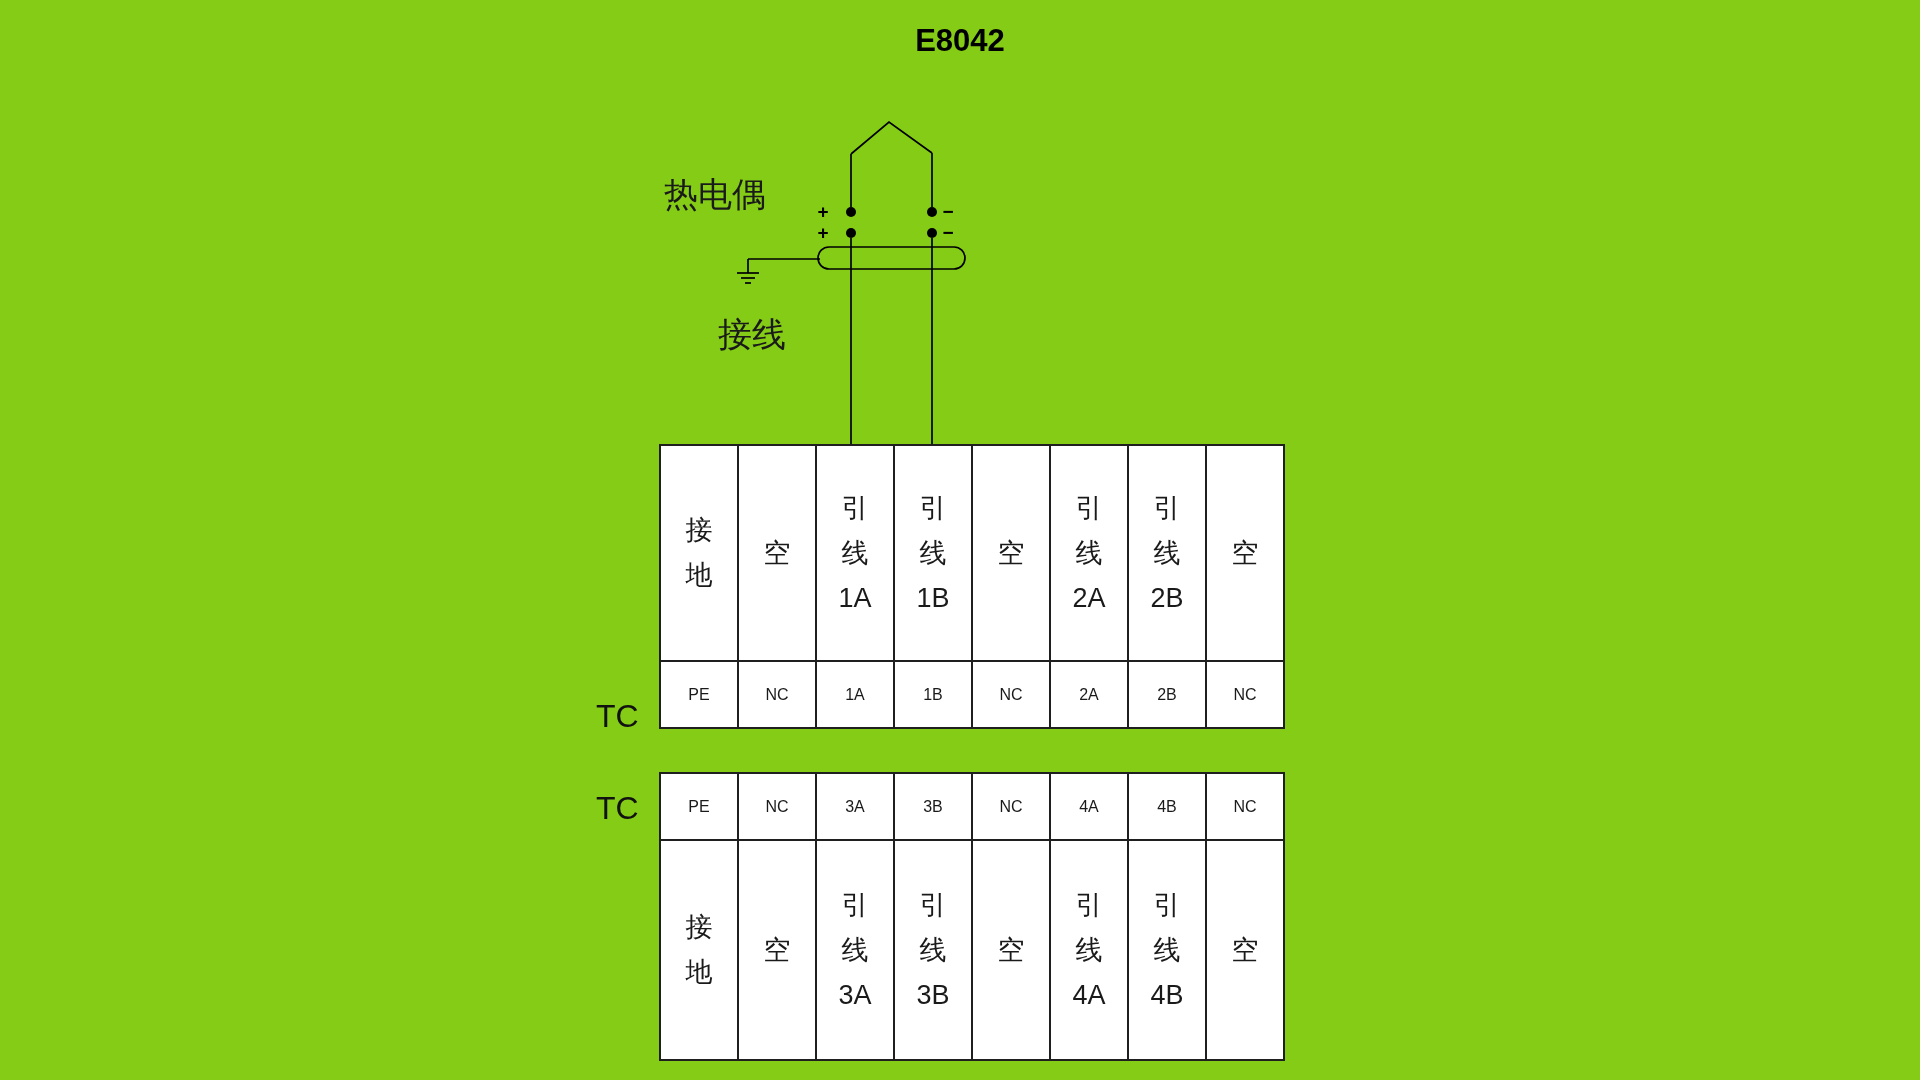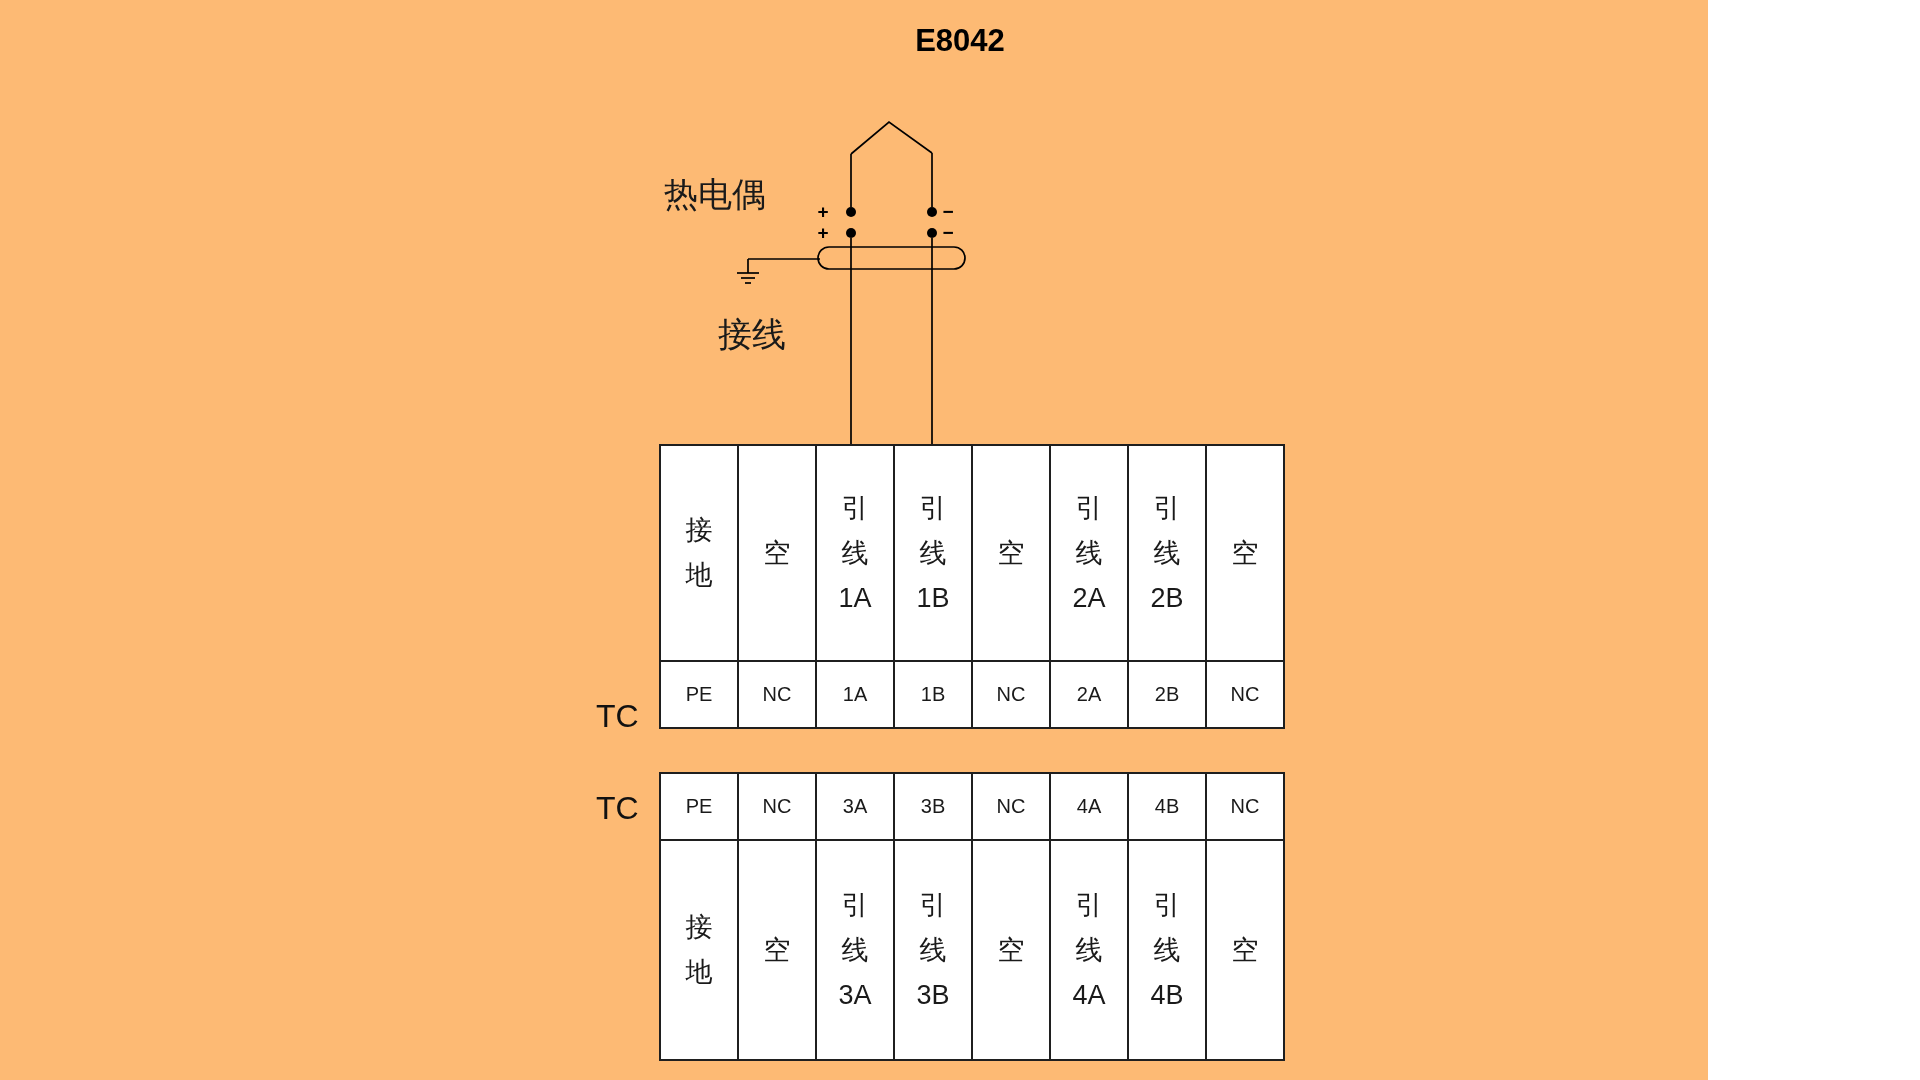--- a/index.html
+++ b/index.html
@@ -1,20 +1,20 @@
 <!DOCTYPE html>
 <html><head>
 <meta charset="utf-8">
 <style>
   html, body { margin: 0; padding: 0; background: #ffffff; }
   .canvas {
     position: relative;
-    width: 1708px;
+    width: 1920px;
     height: 1080px;
-    background: #fdba74;
+    background: #84cc16;
     overflow: hidden;
     font-family: "Liberation Sans", "DejaVu Sans", sans-serif;
     color: #111;
   }
   .title-block {
     position: absolute;
     left: 0;
     top: 24px;
     width: 1920px;
     text-align: center;
@@ -61,21 +61,21 @@
     background: #fff;
   }
   table.term td {
     border: 2px solid #1f1f1f;
     width: 76px;
     padding: 0;
     text-align: center;
     vertical-align: middle;
     color: #1a1a1a;
   }
-  tr.pin-row td { height: 65px; font-size: 20px; text-align: center; }
+  tr.pin-row td { height: 65px; font-size: 16px; text-align: center; }
   tr.tall-row-top td { height: 214px; }
   tr.tall-row-bottom td { height: 218px; }
   .stack {
     display: flex;
     flex-direction: column;
     align-items: center;
     justify-content: center;
     height: 100%;
     font-size: 27px;
     line-height: 45px;

